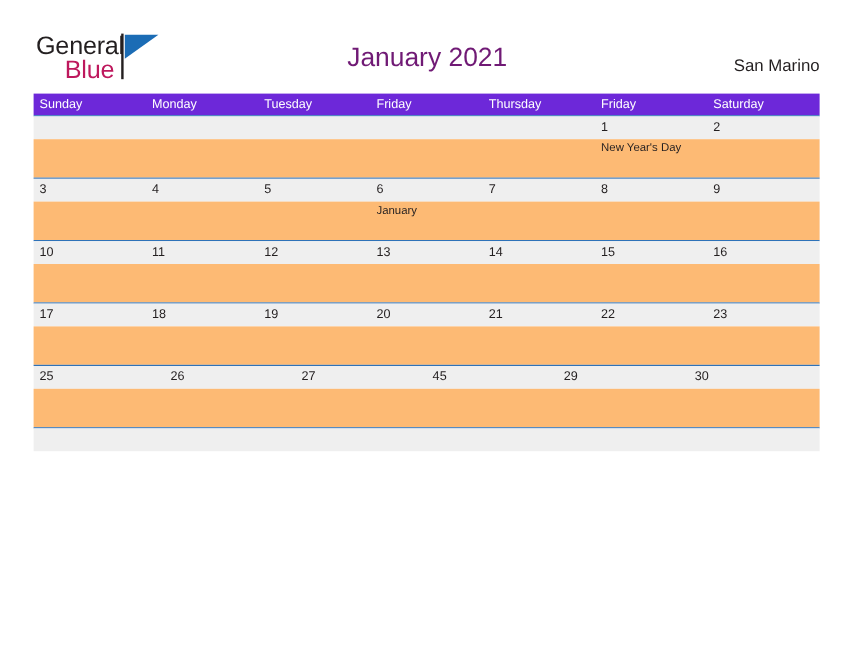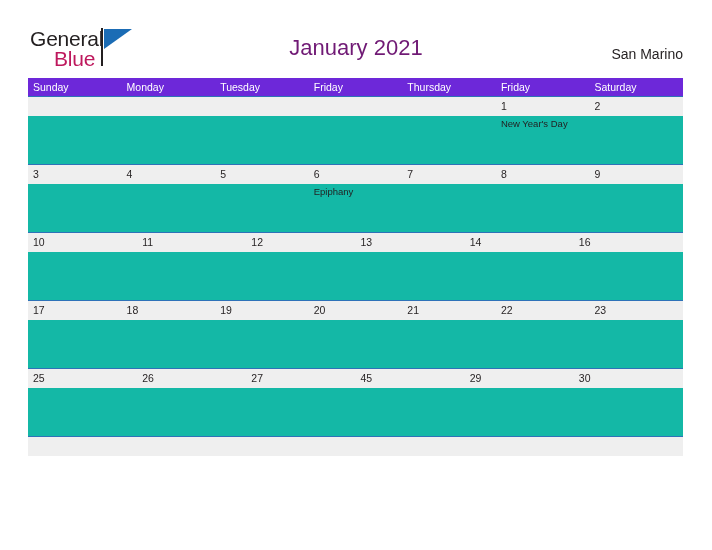--- a/index.html
+++ b/index.html
@@ -150,22 +150,22 @@
     line-height: 19px;
     padding-left: 5px;
     box-sizing: border-box;
     white-space: nowrap;
     overflow: hidden;
   }
 
   .evt-band {
     display: flex;
     width: 100%;
-    height: 48px;
-    background: #14b8a6;
+    height: 32px;
+    background: #fdba74;
   }
   .evt-cell {
     flex: 1 1 0;
     min-width: 0;
     padding: 2px 4px 0 5px;
     box-sizing: border-box;
     overflow: hidden;
   }
   .evt-text {
     font-size: 9.5px;
@@ -242,35 +242,36 @@
         <div class="num-cell">6</div>
         <div class="num-cell">7</div>
         <div class="num-cell">8</div>
         <div class="num-cell">9</div>
       </div>
       <div class="evt-band">
         <div class="evt-cell"></div>
         <div class="evt-cell"></div>
         <div class="evt-cell"></div>
         <div class="evt-cell">
-            <span class="evt-text">Epiphany</span>
+            <span class="evt-text">January</span>
           </div>
         <div class="evt-cell"></div>
         <div class="evt-cell"></div>
         <div class="evt-cell"></div>
       </div>
     </div>
 
     <div class="week">
       <div class="num-band">
         <div class="num-cell">10</div>
         <div class="num-cell">11</div>
         <div class="num-cell">12</div>
         <div class="num-cell">13</div>
         <div class="num-cell">14</div>
+        <div class="num-cell">15</div>
         <div class="num-cell">16</div>
       </div>
       <div class="evt-band">
         <div class="evt-cell"></div>
         <div class="evt-cell"></div>
         <div class="evt-cell"></div>
         <div class="evt-cell"></div>
         <div class="evt-cell"></div>
         <div class="evt-cell"></div>
         <div class="evt-cell"></div>

